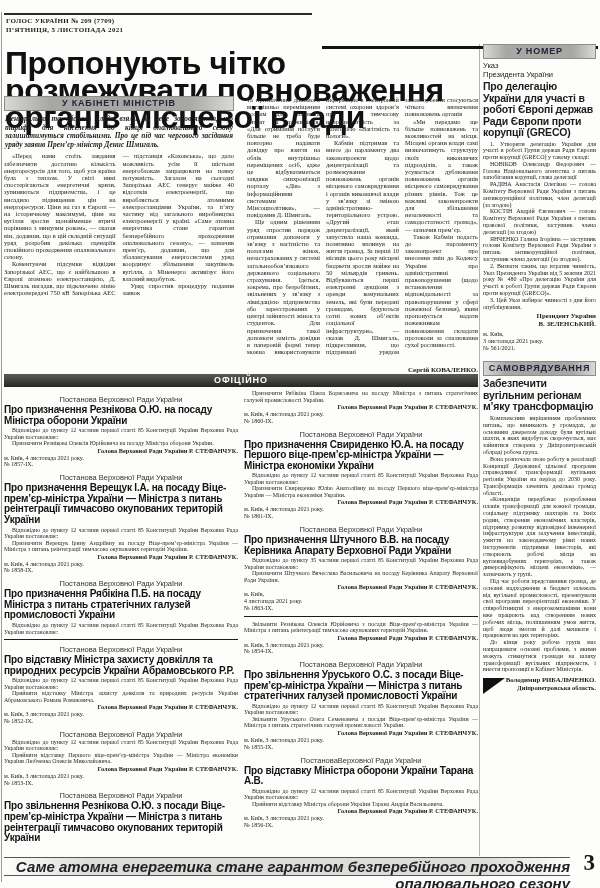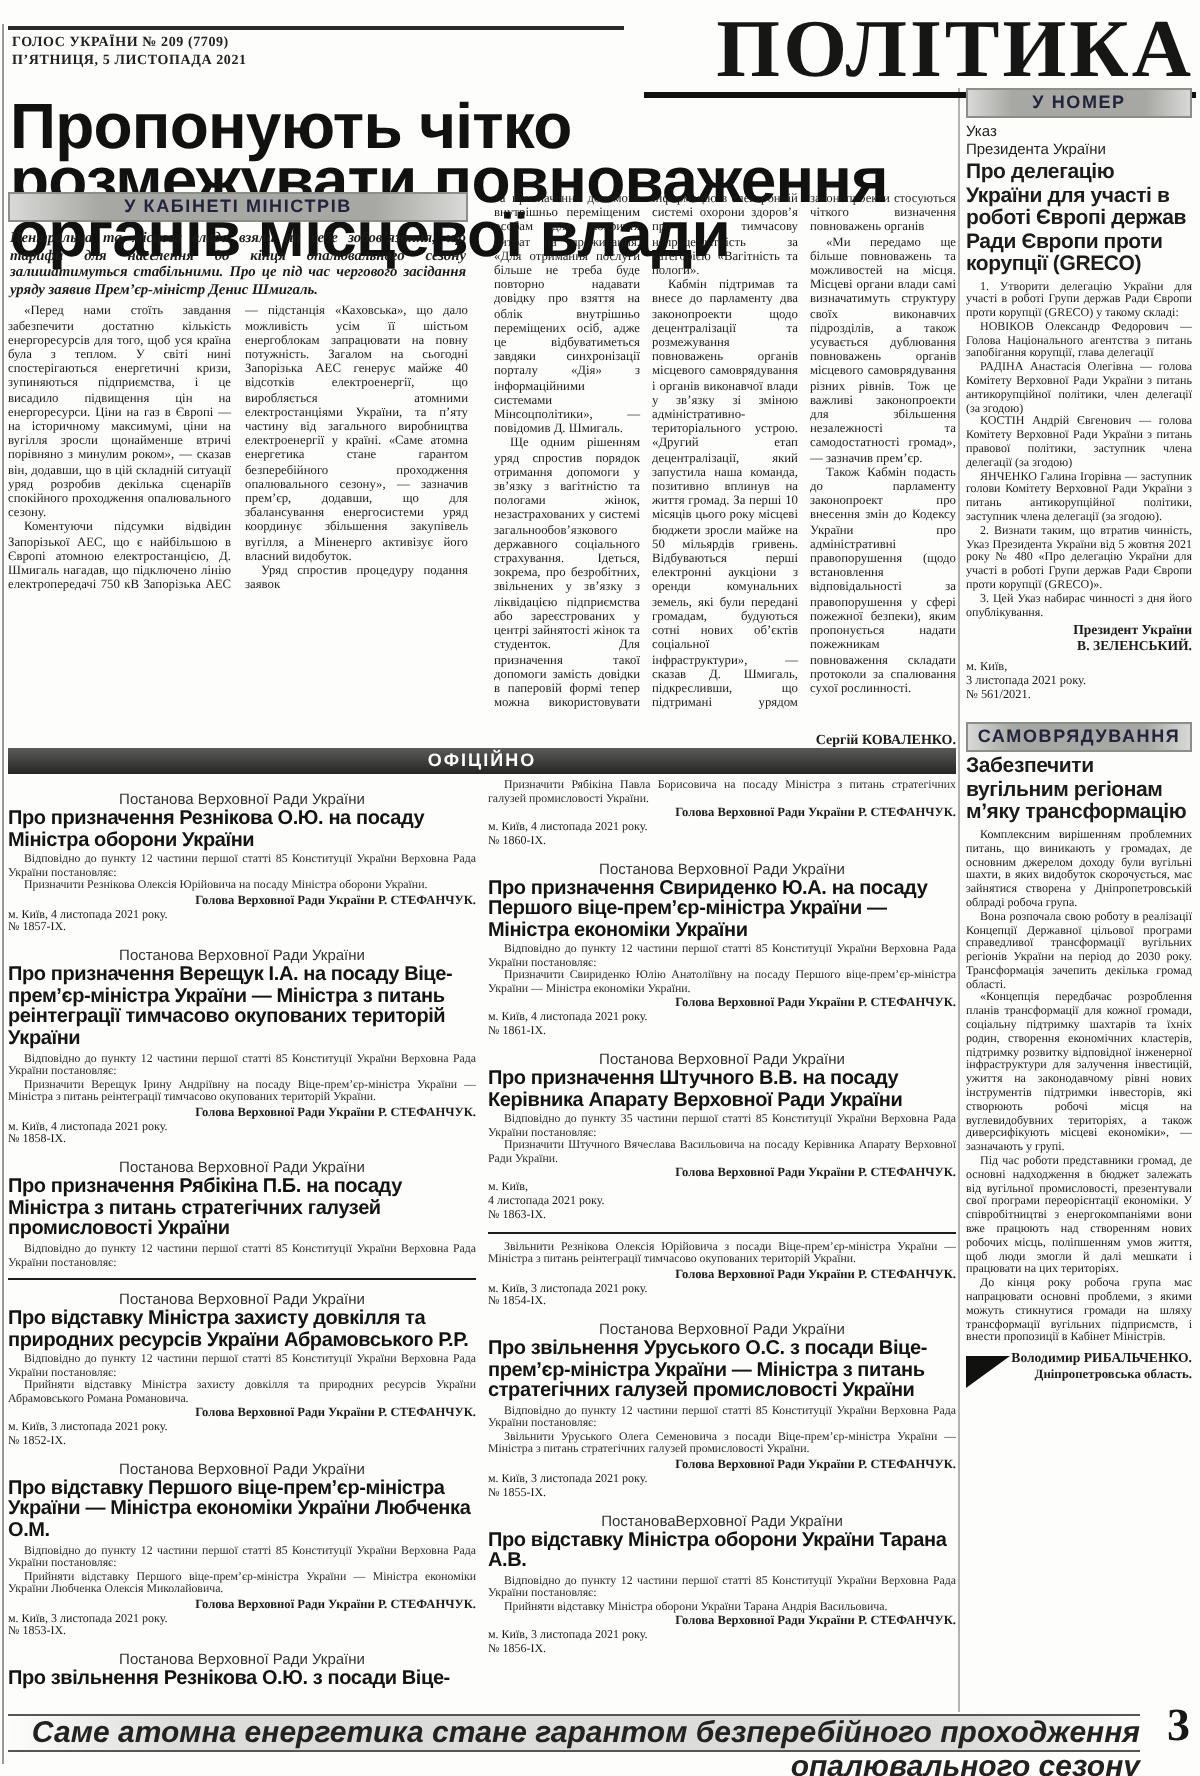--- a/index.html
+++ b/index.html
@@ -84,21 +84,20 @@
 
 <div class="page">
   <div class="left-rule"></div>
   <div class="top-rule"></div>
   <div class="v-rule"></div>
 
   <div class="issue-info">
     <div>ГОЛОС УКРАЇНИ № 209 (7709)</div>
     <div>П’ЯТНИЦЯ, 5 ЛИСТОПАДА 2021</div>
   </div>
-  <div class="section-title">ПОЛІТИКА</div>
   <div class="masthead-underline"></div>
 
   <h1 class="headline">Пропонують чітко розмежувати повноваження органів місцевої влади</h1>
 
   <div class="main">
     <div class="article-top">
       <div class="at-left">
         <div class="sec-bar">У КАБІНЕТІ МІНІСТРІВ</div>
         <p class="lede">Центральна та місцева влада взяли на себе зобов’язання, що тарифи для населення до кінця опалювального сезону залишатимуться стабільними. Про це під час чергового засідання уряду заявив Прем’єр-міністр Денис Шмигаль.</p>
         <div class="cols2 body-text">
@@ -157,21 +156,20 @@
           <h3 class="d-title">Про відставку Міністра захисту довкілля та природних ресурсів України Абрамовського Р.Р.</h3>
           <p class="d-fine">Відповідно до пункту 12 частини першої статті 85 Конституції України Верховна Рада України постановляє:</p>
           <p class="d-fine">Прийняти відставку Міністра захисту довкілля та природних ресурсів України Абрамовського Романа Романовича.</p>
           <div class="d-sig">Голова Верховної Ради України Р. СТЕФАНЧУК.</div>
           <div class="d-meta">м. Київ, 3 листопада 2021 року.</div>
           <div class="d-meta">№ 1852-ІХ.</div>
         </article>
 
         <article class="decree">
           <div class="d-type">Постанова Верховної Ради України</div>
-          <h3 class="d-title">Про відставку Першого віце-прем’єр-міністра України — Міністра економіки України Любченка О.М.</h3>
           <p class="d-fine">Відповідно до пункту 12 частини першої статті 85 Конституції України Верховна Рада України постановляє:</p>
           <p class="d-fine">Прийняти відставку Першого віце-прем’єр-міністра України — Міністра економіки України Любченка Олексія Миколайовича.</p>
           <div class="d-sig">Голова Верховної Ради України Р. СТЕФАНЧУК.</div>
           <div class="d-meta">м. Київ, 3 листопада 2021 року.</div>
           <div class="d-meta">№ 1853-ІХ.</div>
         </article>
 
         <article class="decree">
           <div class="d-type">Постанова  Верховної Ради України</div>
           <h3 class="d-title">Про звільнення Резнікова О.Ю. з посади Віце-прем’єр-міністра України —  Міністра з питань реінтеграції тимчасово окупованих територій України</h3>

